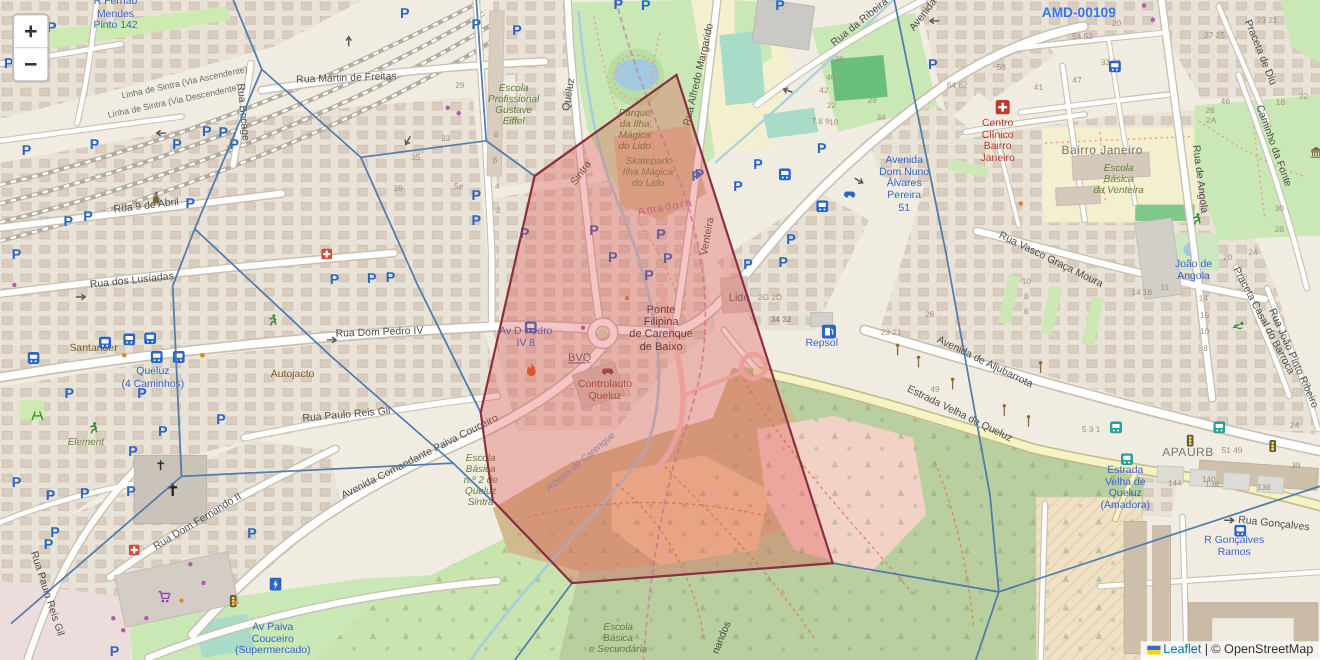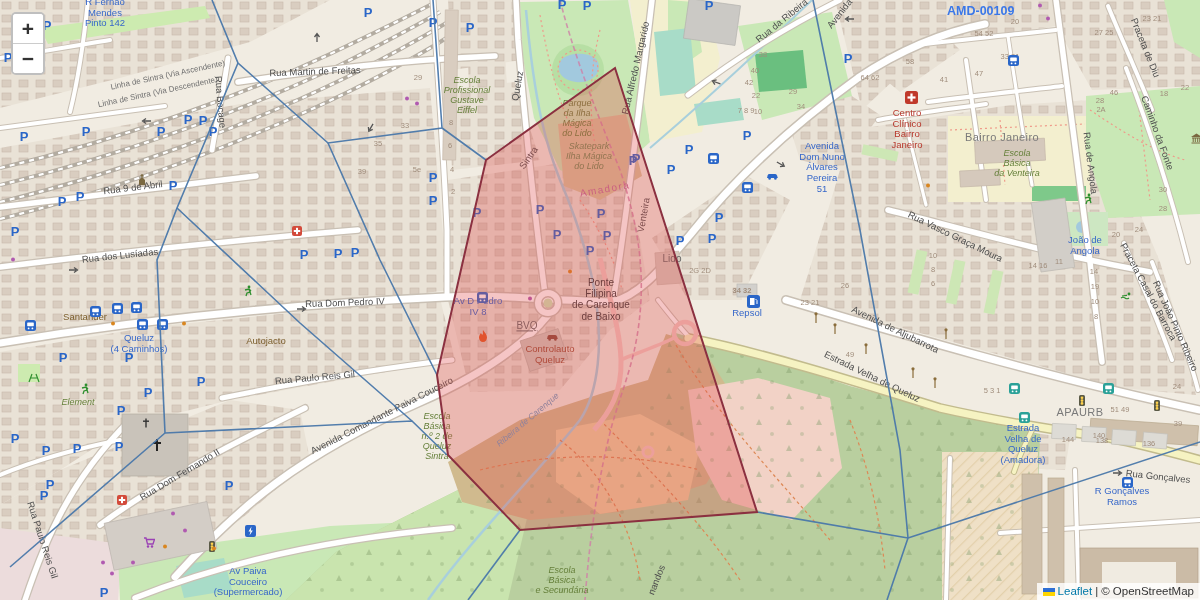--- a/index.html
+++ b/index.html
@@ -325,21 +325,21 @@
       <div class="lb c-school" style="left: 78px; top: 402px;">Element</div>
       <div class="lb c-poi" style="left: 85px; top: 317px;">Santander</div>
       <div class="lb c-transit" style="left: 139px; top: 344px;">Queluz
 (4 Caminhos)</div>
       <div class="lb c-poi" style="left: 266px; top: 341px;">Autojacto</div>
       <div class="lb c-road" style="left: 636px; top: 68px; transform: translate(-50%, -50%) rotate(-77deg);">Rua Alfredo Margarido</div>
       <div class="lb c-road" style="left: 518px; top: 86px; transform: translate(-50%, -50%) rotate(-80deg);">Queluz</div>
       <div class="lb c-road" style="left: 529px; top: 158px; transform: translate(-50%, -50%) rotate(-55deg);">Sintra</div>
       <div class="lb c-bound" style="left: 605px; top: 189px; transform: translate(-50%, -50%) rotate(-10deg);">Amadora</div>
       <div class="lb c-road" style="left: 644px; top: 215px; transform: translate(-50%, -50%) rotate(-80deg);">Venteira</div>
-      <div class="lb c-gray" style="left: 672px; top: 259px;">Lido</div>
+      <div class="lb c-gray" style="left: 672px; top: 271px;">Lido</div>
       <div class="lb c-dark" style="left: 601px; top: 299px;">Ponte
 Filipina
 de Carenque
 de Baixo</div>
       <div class="lb c-transit" style="left: 478px; top: 307px;">Av D Pedro
 IV 8</div>
       <div class="lb c-gray" style="left: 527px; top: 326px; text-decoration: underline;">BVQ</div>
       <div class="lb c-shopred" style="left: 550px; top: 355px;">Controlauto
 Queluz</div>
       <div class="lb c-transit" style="left: 747px; top: 313px;">Repsol</div>
@@ -413,21 +413,21 @@
       <div class="lb c-num" style="left: 362px; top: 172px;">39</div>
       <div class="lb c-num" style="left: 763px; top: 55px;">38</div>
       <div class="lb c-num" style="left: 755px; top: 71px;">40</div>
       <div class="lb c-num" style="left: 749px; top: 83px;">42</div>
       <div class="lb c-num" style="left: 756px; top: 96px;">22</div>
       <div class="lb c-num" style="left: 758px; top: 112px;">10</div>
       <div class="lb c-num" style="left: 793px; top: 92px;">29</div>
       <div class="lb c-num" style="left: 801px; top: 107px;">34</div>
       <div class="lb c-num" style="left: 746px; top: 111px;">7 8 9</div>
       <div class="lb c-num" style="left: 700px; top: 271px;">2G 2D</div>
-      <div class="lb c-num" style="left: 742px; top: 291px; font-weight: bold;">34 32</div>
+      <div class="lb c-num" style="left: 710px; top: 291px; font-weight: bold;">34 32</div>
       <div class="lb c-num" style="left: 810px; top: 303px;">23 21</div>
       <div class="lb c-num" style="left: 845px; top: 286px;">26</div>
       <div class="lb c-num" style="left: 850px; top: 355px;">49</div>
       <div class="lb c-num" style="left: 870px; top: 78px;">64 62</div>
       <div class="lb c-num" style="left: 910px; top: 62px;">58</div>
       <div class="lb c-num" style="left: 944px; top: 80px;">41</div>
       <div class="lb c-num" style="left: 979px; top: 74px;">47</div>
       <div class="lb c-num" style="left: 1015px; top: 22px;">20</div>
       <div class="lb c-num" style="left: 984px; top: 34px;">54 52</div>
       <div class="lb c-num" style="left: 1010px; top: 57px;">33 31</div>

